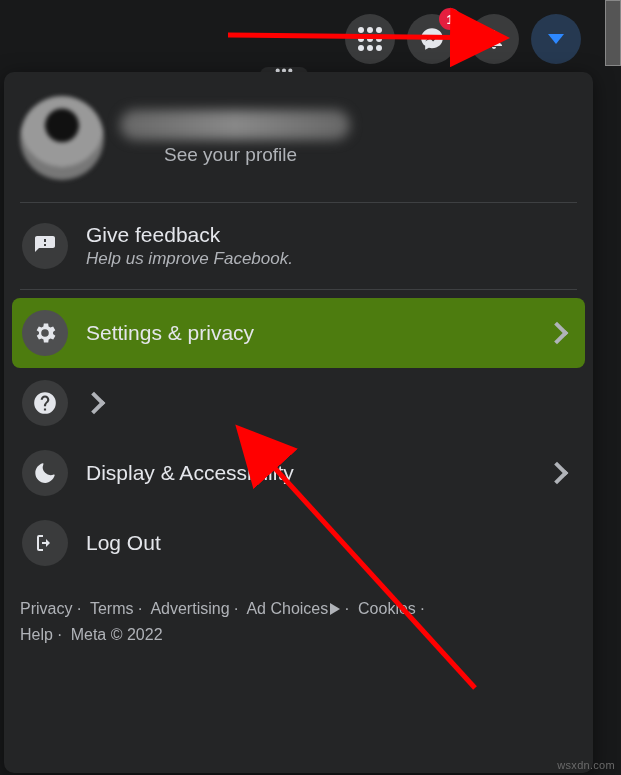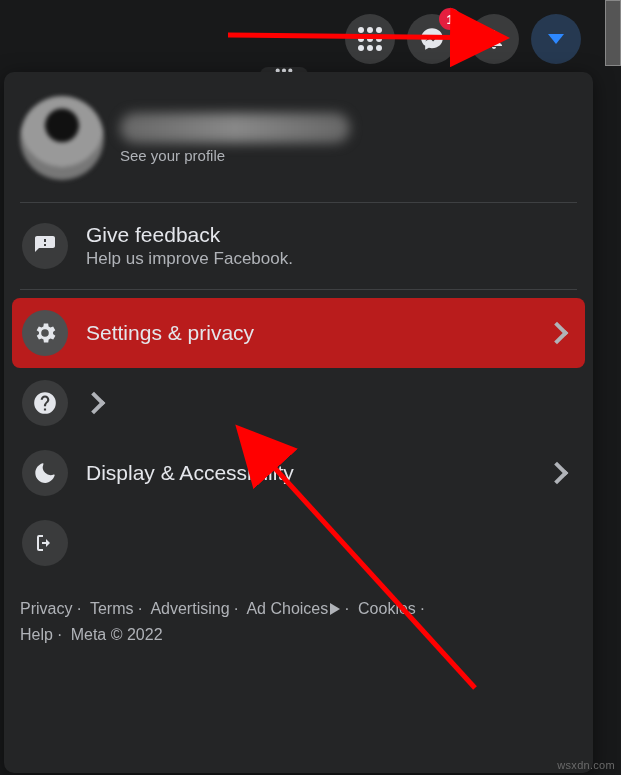--- a/index.html
+++ b/index.html
@@ -99,47 +99,47 @@
     filter: blur(2px);
     flex-shrink: 0;
   }
   .profile-text { display:flex; flex-direction:column; gap:4px; }
   .blurred-name {
     width: 230px; height: 30px;
     background: linear-gradient(90deg,#666,#888,#666);
     border-radius: 16px;
     filter: blur(6px);
   }
-  .subtle { color: #b0b3b8; font-size: 15px; }
+  .subtle { color: #b0b3b8; font-size: 19px; margin-left: 44px; }
   .divider {
     height: 1px;
     background: #3e4042;
     margin: 0 16px;
   }
   .menu { list-style:none; padding: 8px; }
   .menu-item {
     display: flex;
     align-items: center;
     padding: 12px 10px;
     border-radius: 8px;
     gap: 18px;
     cursor: pointer;
   }
-  .menu-item.highlight { background: #b91c1c; }
+  .menu-item.highlight { background: #4d7c0f; }
   .item-icon {
     width: 46px; height: 46px;
     border-radius: 50%;
     background: #3a3b3c;
     display:flex; align-items:center; justify-content:center;
     flex-shrink: 0;
   }
   .menu-item.highlight .item-icon { background: #4e4f50; }
   .item-texts { flex: 1; display:flex; flex-direction:column; gap:2px;}
   .item-title { font-size: 21px; color:#e4e6eb; font-weight:400;}
-  .item-sub { font-size: 17px; color:#b0b3b8;}
+  .item-sub { font-size: 17px; color:#b0b3b8;font-style:italic;}
   .chevron {
     width: 16px; height: 16px;
     border-top: 4px solid #b0b3b8;
     border-right: 4px solid #b0b3b8;
     transform: rotate(45deg);
     margin-right: 10px;
   }
   .footer {
     padding: 10px 16px 8px 16px;
     font-size: 16px;
@@ -282,20 +282,23 @@
       </div>
       <div class="chevron"></div>
     </li>
 
     <li class="menu-item">
       <div class="item-icon">
         <svg width="24" height="24" viewBox="0 0 24 24" fill="#e4e6eb">
             <path d="M10 4H6a2 2 0 0 0-2 2v12a2 2 0 0 0 2 2h4v-2H6V6h4V4zm7 8l-4-4v3H9v2h4v3l4-4z"></path>
           </svg>
       </div>
+      <div class="item-texts">
+        <span class="item-title">Log Out</span>
+      </div>
     </li>
   </ul>
 
   <div class="footer">
     <a>Privacy</a><span class="sep">·</span>
     <a>Terms</a><span class="sep">·</span>
     <a>Advertising</a><span class="sep">·</span>
     <a><span>Ad Choices</span><span class="adchoices-tri"></span></a><span class="sep">·</span>
     <a>Cookies</a><span class="sep">·</span><br>
     <a>Help</a><span class="sep">·</span>

